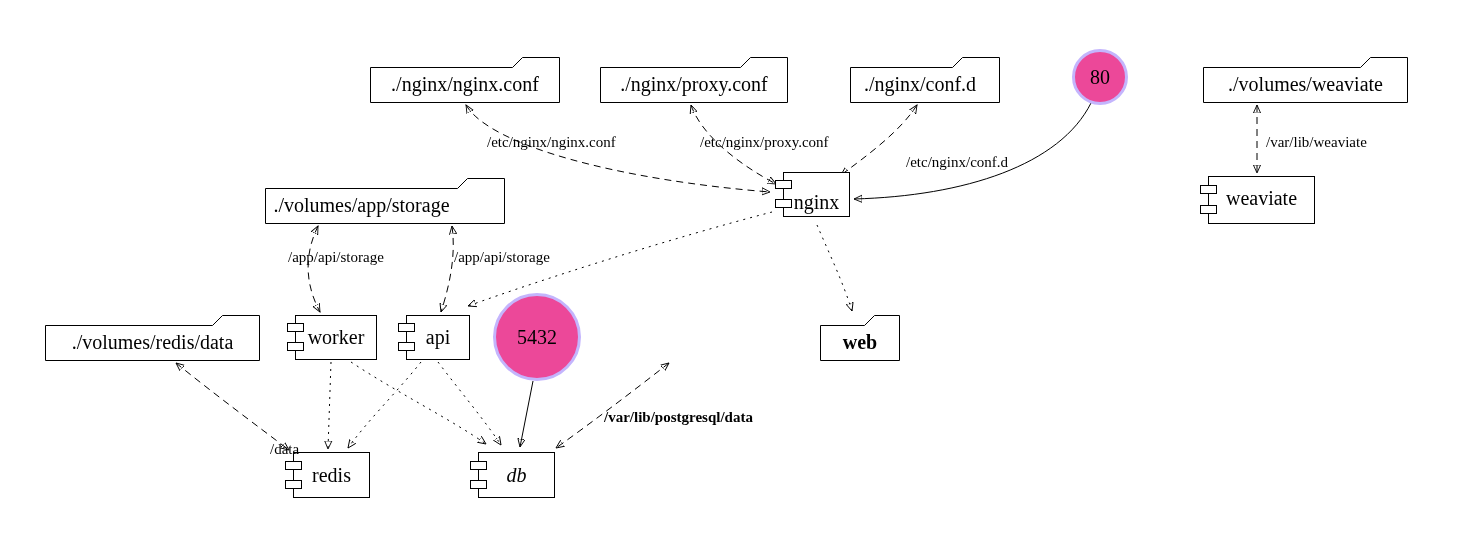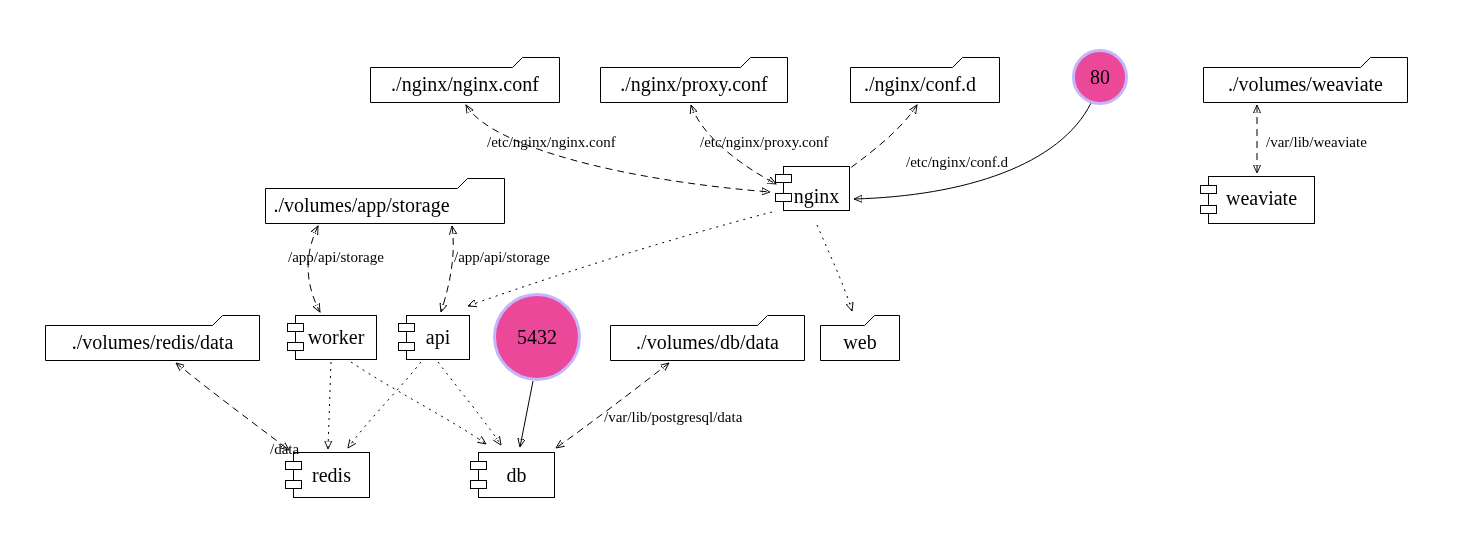--- a/index.html
+++ b/index.html
@@ -86,43 +86,37 @@
     <span class="lbl">./volumes/app/storage</span>
   </div>
 
   <div class="node folder" style="left:45px; top:315px; width:215px; height:46px;">
     <svg class="shape" width="215" height="46">
         <path d="M0.5,45.5 L0.5,10.5 L167.5,10.5 L177.5,0.5 L214.5,0.5 L214.5,45.5 Z"></path>
       </svg>
     <span class="lbl">./volumes/redis/data</span>
   </div>
 
-  <div class="node folder" style="left:610px; top:315px; width:195px; height:46px;">
-    <svg class="shape" width="195" height="46">
-        <path d="M0.5,45.5 L0.5,10.5 L147.5,10.5 L157.5,0.5 L194.5,0.5 L194.5,45.5 Z"></path>
-      </svg>
-    <span class="lbl">./volumes/db/data</span>
-  </div>
 
-  <div class="node folder" style="left:820px; top:315px; width:80px; height:46px;">
+  <div class="node folder" style="left:820px; top:315px; width:80px; height:46px;font-weight:bold;">
     <svg class="shape" width="80" height="46">
         <path d="M0.5,45.5 L0.5,10.5 L44.5,10.5 L54.5,0.5 L79.5,0.5 L79.5,45.5 Z"></path>
       </svg>
     <span class="lbl">web</span>
   </div>
 
   <div class="node circle" style="left:1072px; top:49px; width:56px; height:56px;">
     <span class="lbl">80</span>
   </div>
 
   <div class="node circle" style="left:493px; top:293px; width:88px; height:88px;">
     <span class="lbl">5432</span>
   </div>
 
-  <div class="node component" style="left:775px; top:166px; width:75px; height:60px;text-align:right;">
+  <div class="node component" style="left:775px; top:172px; width:75px; height:60px;text-align:right;">
     <svg class="shape" width="75" height="45">
       <rect x="8.5" y="0.5" width="66" height="44"></rect>
       <rect x="0.5" y="8.5" width="16" height="8"></rect>
       <rect x="0.5" y="27.5" width="16" height="8"></rect>
     </svg>
     <span class="lbl">nginx</span>
   </div>
 
   <div class="node component" style="left:1200px; top:176px; width:115px; height:44px;">
     <svg class="shape" width="115" height="48">
@@ -153,31 +147,31 @@
 
   <div class="node component" style="left:285px; top:452px; width:85px; height:46px;text-align:center;">
     <svg class="shape" width="85" height="46">
       <rect x="8.5" y="0.5" width="76" height="45"></rect>
       <rect x="0.5" y="9.5" width="16" height="8"></rect>
       <rect x="0.5" y="28.5" width="16" height="8"></rect>
     </svg>
     <span class="lbl">redis</span>
   </div>
 
-  <div class="node component" style="left:470px; top:452px; width:85px; height:46px;">
+  <div class="node component" style="left:470px; top:452px; width:85px; height:46px;font-style:italic;">
     <svg class="shape" width="85" height="46">
       <rect x="8.5" y="0.5" width="76" height="45"></rect>
       <rect x="0.5" y="9.5" width="16" height="8"></rect>
       <rect x="0.5" y="28.5" width="16" height="8"></rect>
     </svg>
     <span class="lbl">db</span>
   </div>
 
   <div class="edge-label" style="left:487px; top:134px;">/etc/nginx/nginx.conf</div>
   <div class="edge-label" style="left:700px; top:134px;text-align:right;">/etc/nginx/proxy.conf</div>
   <div class="edge-label" style="left:906px; top:134px;margin-top:20px;">/etc/nginx/conf.d</div>
   <div class="edge-label" style="left:1266px; top:134px;">/var/lib/weaviate</div>
   <div class="edge-label" style="left:288px; top:249px;">/app/api/storage</div>
   <div class="edge-label" style="left:454px; top:249px;">/app/api/storage</div>
   <div class="edge-label" style="left:270px; top:409px;margin-top:32px;">/data</div>
-  <div class="edge-label" style="left:604px; top:409px;">/var/lib/postgresql/data</div>
+  <div class="edge-label" style="left:604px; top:409px;font-weight:bold;">/var/lib/postgresql/data</div>
 
 </div>
 
 </body></html>

